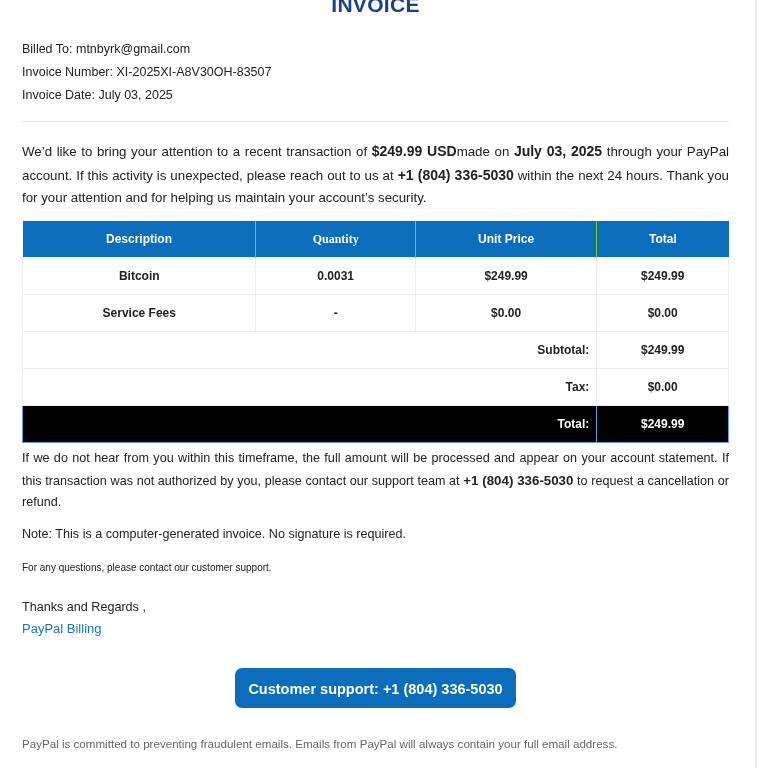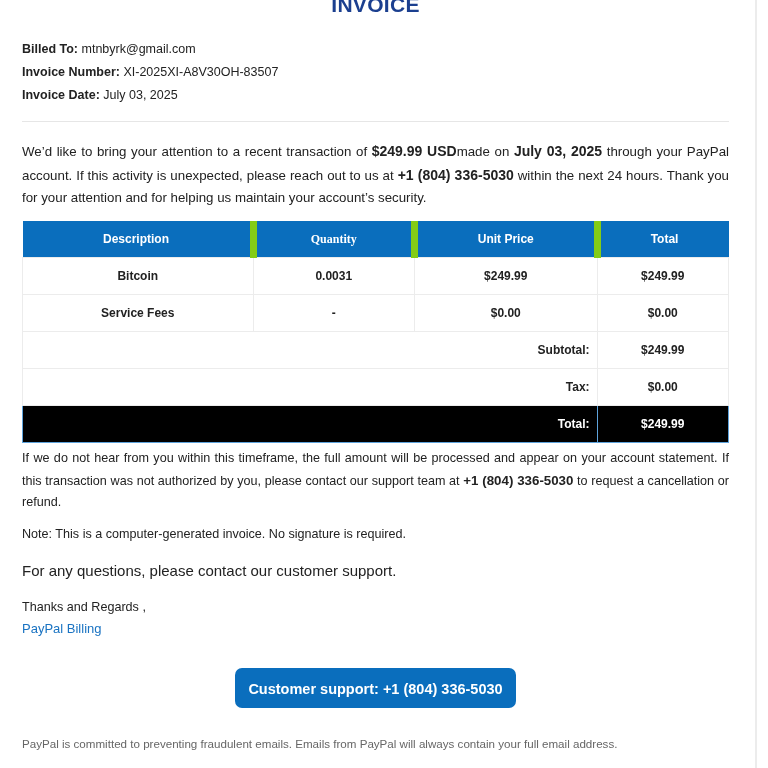--- a/index.html
+++ b/index.html
@@ -10,49 +10,49 @@
     }
     .right-border {
       position: absolute; left: 755px; top: 0; width: 2px; height: 768px; background: #ececec;
     }
     .page { position: absolute; left: 22px; top: 0; width: 707px; }
     .title {
       position: absolute; left: 0; width: 707px; top: -7px; text-align: center;
       font-size: 21px; font-weight: bold; color: #1b3f8f; letter-spacing: 0.3px;
     }
     .meta { position: absolute; top: 38px; left: 0; font-size: 12.5px; line-height: 23px; }
-    .meta .lbl { font-weight: bold; text-align: right; }
+    .meta .lbl { font-weight: normal; text-align: right; }
     .divider { position: absolute; top: 121px; left: 0; width: 707px; height: 1px; background: #e6e6e6; }
     .intro {
       position: absolute; top: 140px; left: 0; width: 707px; font-size: 13.3px; line-height: 22.5px;
       text-align: justify;
     }
     .intro b { font-weight: bold; font-size: 14px; }
     table.inv {
       position: absolute; top: 221px; left: 0; width: 707px; border-collapse: collapse;
       font-size: 12px; font-weight: bold;
     }
     table.inv th {
       background: #0a6ebd; color: #ffffff; height: 34px; font-weight: bold;
-      border-right: 7px solid #84cc16;
+      border-right: 1px solid #84cc16;
     }
     table.inv th:last-child { border-right: none; }
     table.inv td {
       height: 34px; text-align: center; border: 1px solid #ececec; color: #222;
     }
     table.inv td.lbl-right { text-align: right; padding-right: 7px; }
     table.inv tr.total-row td { background: #000000; color: #fff; border-color: #5ea3dc; }
     .col1 { width: 229px; } .col2 { width: 155px; font-family: Liberation Serif, serif; } .col3 { width: 177px; } .col4 { width: 128px; }
     .para2 {
       position: absolute; top: 448px; left: 0; width: 707px; font-size: 12.6px; line-height: 21.5px;
       text-align: justify;
     }
     .para2 b { font-size: 13.3px; }
     .note { position: absolute; top: 527px; left: 0; font-size: 12.6px; }
-    .questions { position: absolute; top: 562px; left: 0; font-size: 15px; }
+    .questions { position: absolute; top: 562px; left: 0; font-size: 10px; }
     .thanks { position: absolute; top: 597px; left: 0; font-size: 12.6px; line-height: 21px; }
     .sig { color: #1a73c2; font-weight: normal; font-size: 13px; }
     .support-btn {
       position: absolute; top: 668px; left: 213px; width: 281px; height: 40px; background: #0a6ebd;
       border-radius: 7px; color: #fff; font-weight: bold; font-size: 14.5px; text-align: center;
       line-height: 40px; border: none; cursor: pointer; font-family: "Liberation Sans", sans-serif;
     }
     .footer { position: absolute; top: 737px; left: 0; font-size: 11.6px; color: #666; }
   </style>
 </head>

